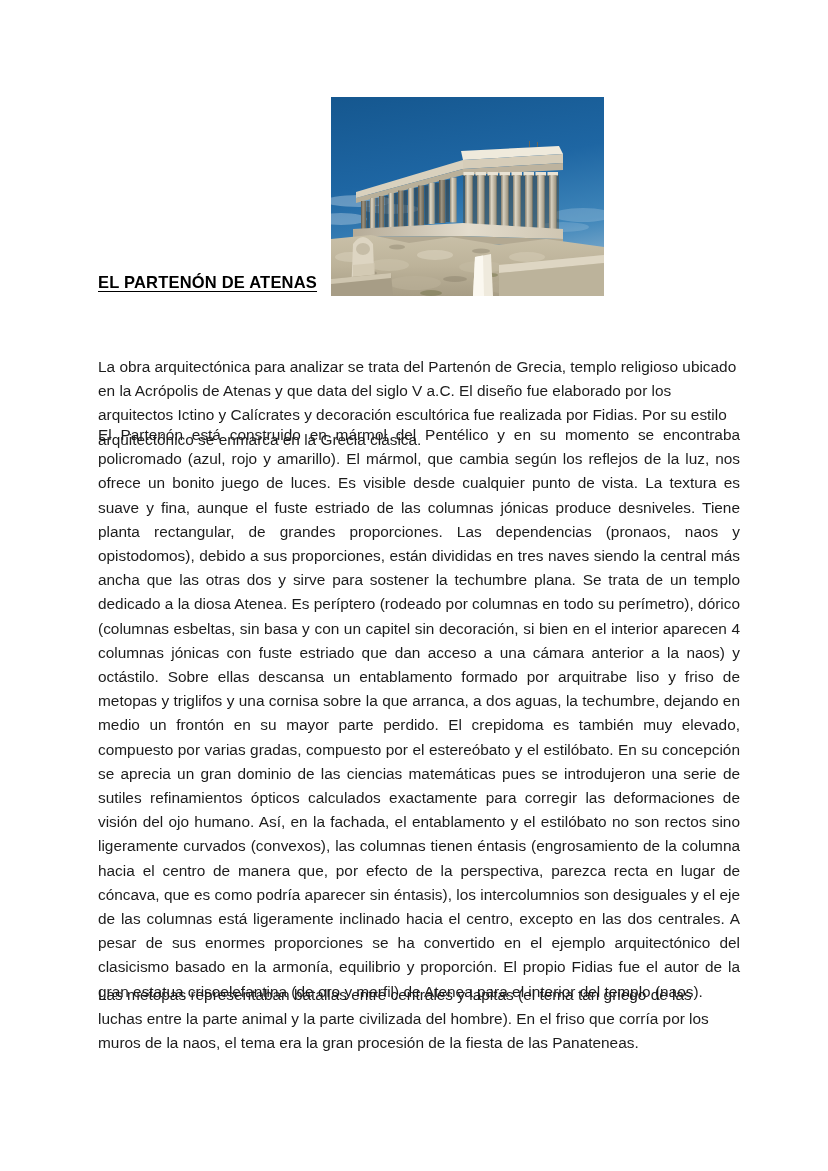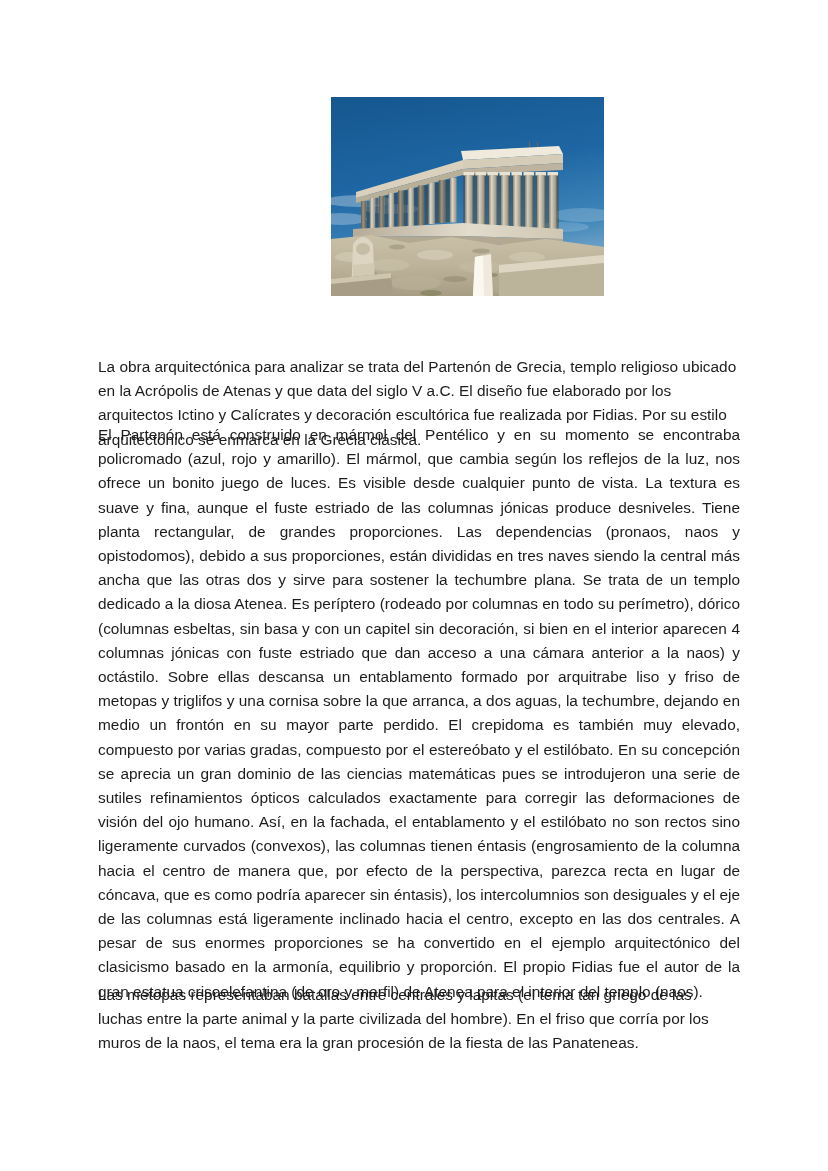--- a/index.html
+++ b/index.html
@@ -228,20 +228,21 @@
         <path d="M22,147 q10,-14 20,0 L44,199 L20,199 Z" fill="#ddd5c2"></path>
         <ellipse cx="32" cy="152" rx="7" ry="6" fill="#bdb49d" opacity="0.75"></ellipse>
         <path d="M22,168 L44,166 L44,199 L22,199 Z" fill="#cfc5ae" opacity="0.7"></path>
 
         <polygon points="0,182 60,176 62,199 0,199" fill="#a79d86"></polygon>
         <polygon points="0,182 60,176 60,181 0,187" fill="#cfc6b0"></polygon>
       </g>
     </svg>
   </div>
 
+  <div class="doc-title">EL PARTENÓN DE ATENAS</div>
 
   <div class="body-text p1">
     <p class="para nojust">La obra arquitectónica para analizar se trata del Partenón de Grecia, templo religioso ubicado en la Acrópolis de Atenas y que data del siglo V a.C. El diseño fue elaborado por los arquitectos Ictino y Calícrates y decoración escultórica fue realizada por Fidias. Por su estilo arquitectónico se enmarca en la Grecia clásica.</p>
   </div>
 
   <div class="body-text p2">
     <p class="para">El Partenón está construido en mármol del Pentélico y en su momento se encontraba policromado (azul, rojo y amarillo). El mármol, que cambia según los reflejos de la luz, nos ofrece un bonito juego de luces. Es visible desde cualquier punto de vista. La textura es suave y fina, aunque el fuste estriado de las columnas jónicas produce desniveles. Tiene planta rectangular, de grandes proporciones. Las dependencias (pronaos, naos y opistodomos), debido a sus proporciones, están divididas en tres naves siendo la central más ancha que las otras dos y sirve para sostener la techumbre plana. Se trata de un templo dedicado a la diosa Atenea. Es períptero (rodeado por columnas en todo su perímetro), dórico (columnas esbeltas, sin basa y con un capitel sin decoración, si bien en el interior aparecen 4 columnas jónicas con fuste estriado que dan acceso a una cámara anterior a la naos) y octástilo. Sobre ellas descansa un entablamento formado por arquitrabe liso y friso de metopas y triglifos y una cornisa sobre la que arranca, a dos aguas, la techumbre, dejando en medio un frontón en su mayor parte perdido. El crepidoma es también muy elevado, compuesto por varias gradas, compuesto por el estereóbato y el estilóbato. En su concepción se aprecia un gran dominio de las ciencias matemáticas pues se introdujeron una serie de sutiles refinamientos ópticos calculados exactamente para corregir las deformaciones de visión del ojo humano. Así, en la fachada, el entablamento y el estilóbato no son rectos sino ligeramente curvados (convexos), las columnas tienen éntasis (engrosamiento de la columna hacia el centro de manera que, por efecto de la perspectiva, parezca recta en lugar de cóncava, que es como podría aparecer sin éntasis), los intercolumnios son desiguales y el eje de las columnas está ligeramente inclinado hacia el centro, excepto en las dos centrales. A pesar de sus enormes proporciones se ha convertido en el ejemplo arquitectónico del clasicismo basado en la armonía, equilibrio y proporción. El propio Fidias fue el autor de la gran estatua crisoelefantina (de oro y marfil) de Atenea para el interior del templo (naos).</p>
   </div>
 
   <div class="body-text p3">

